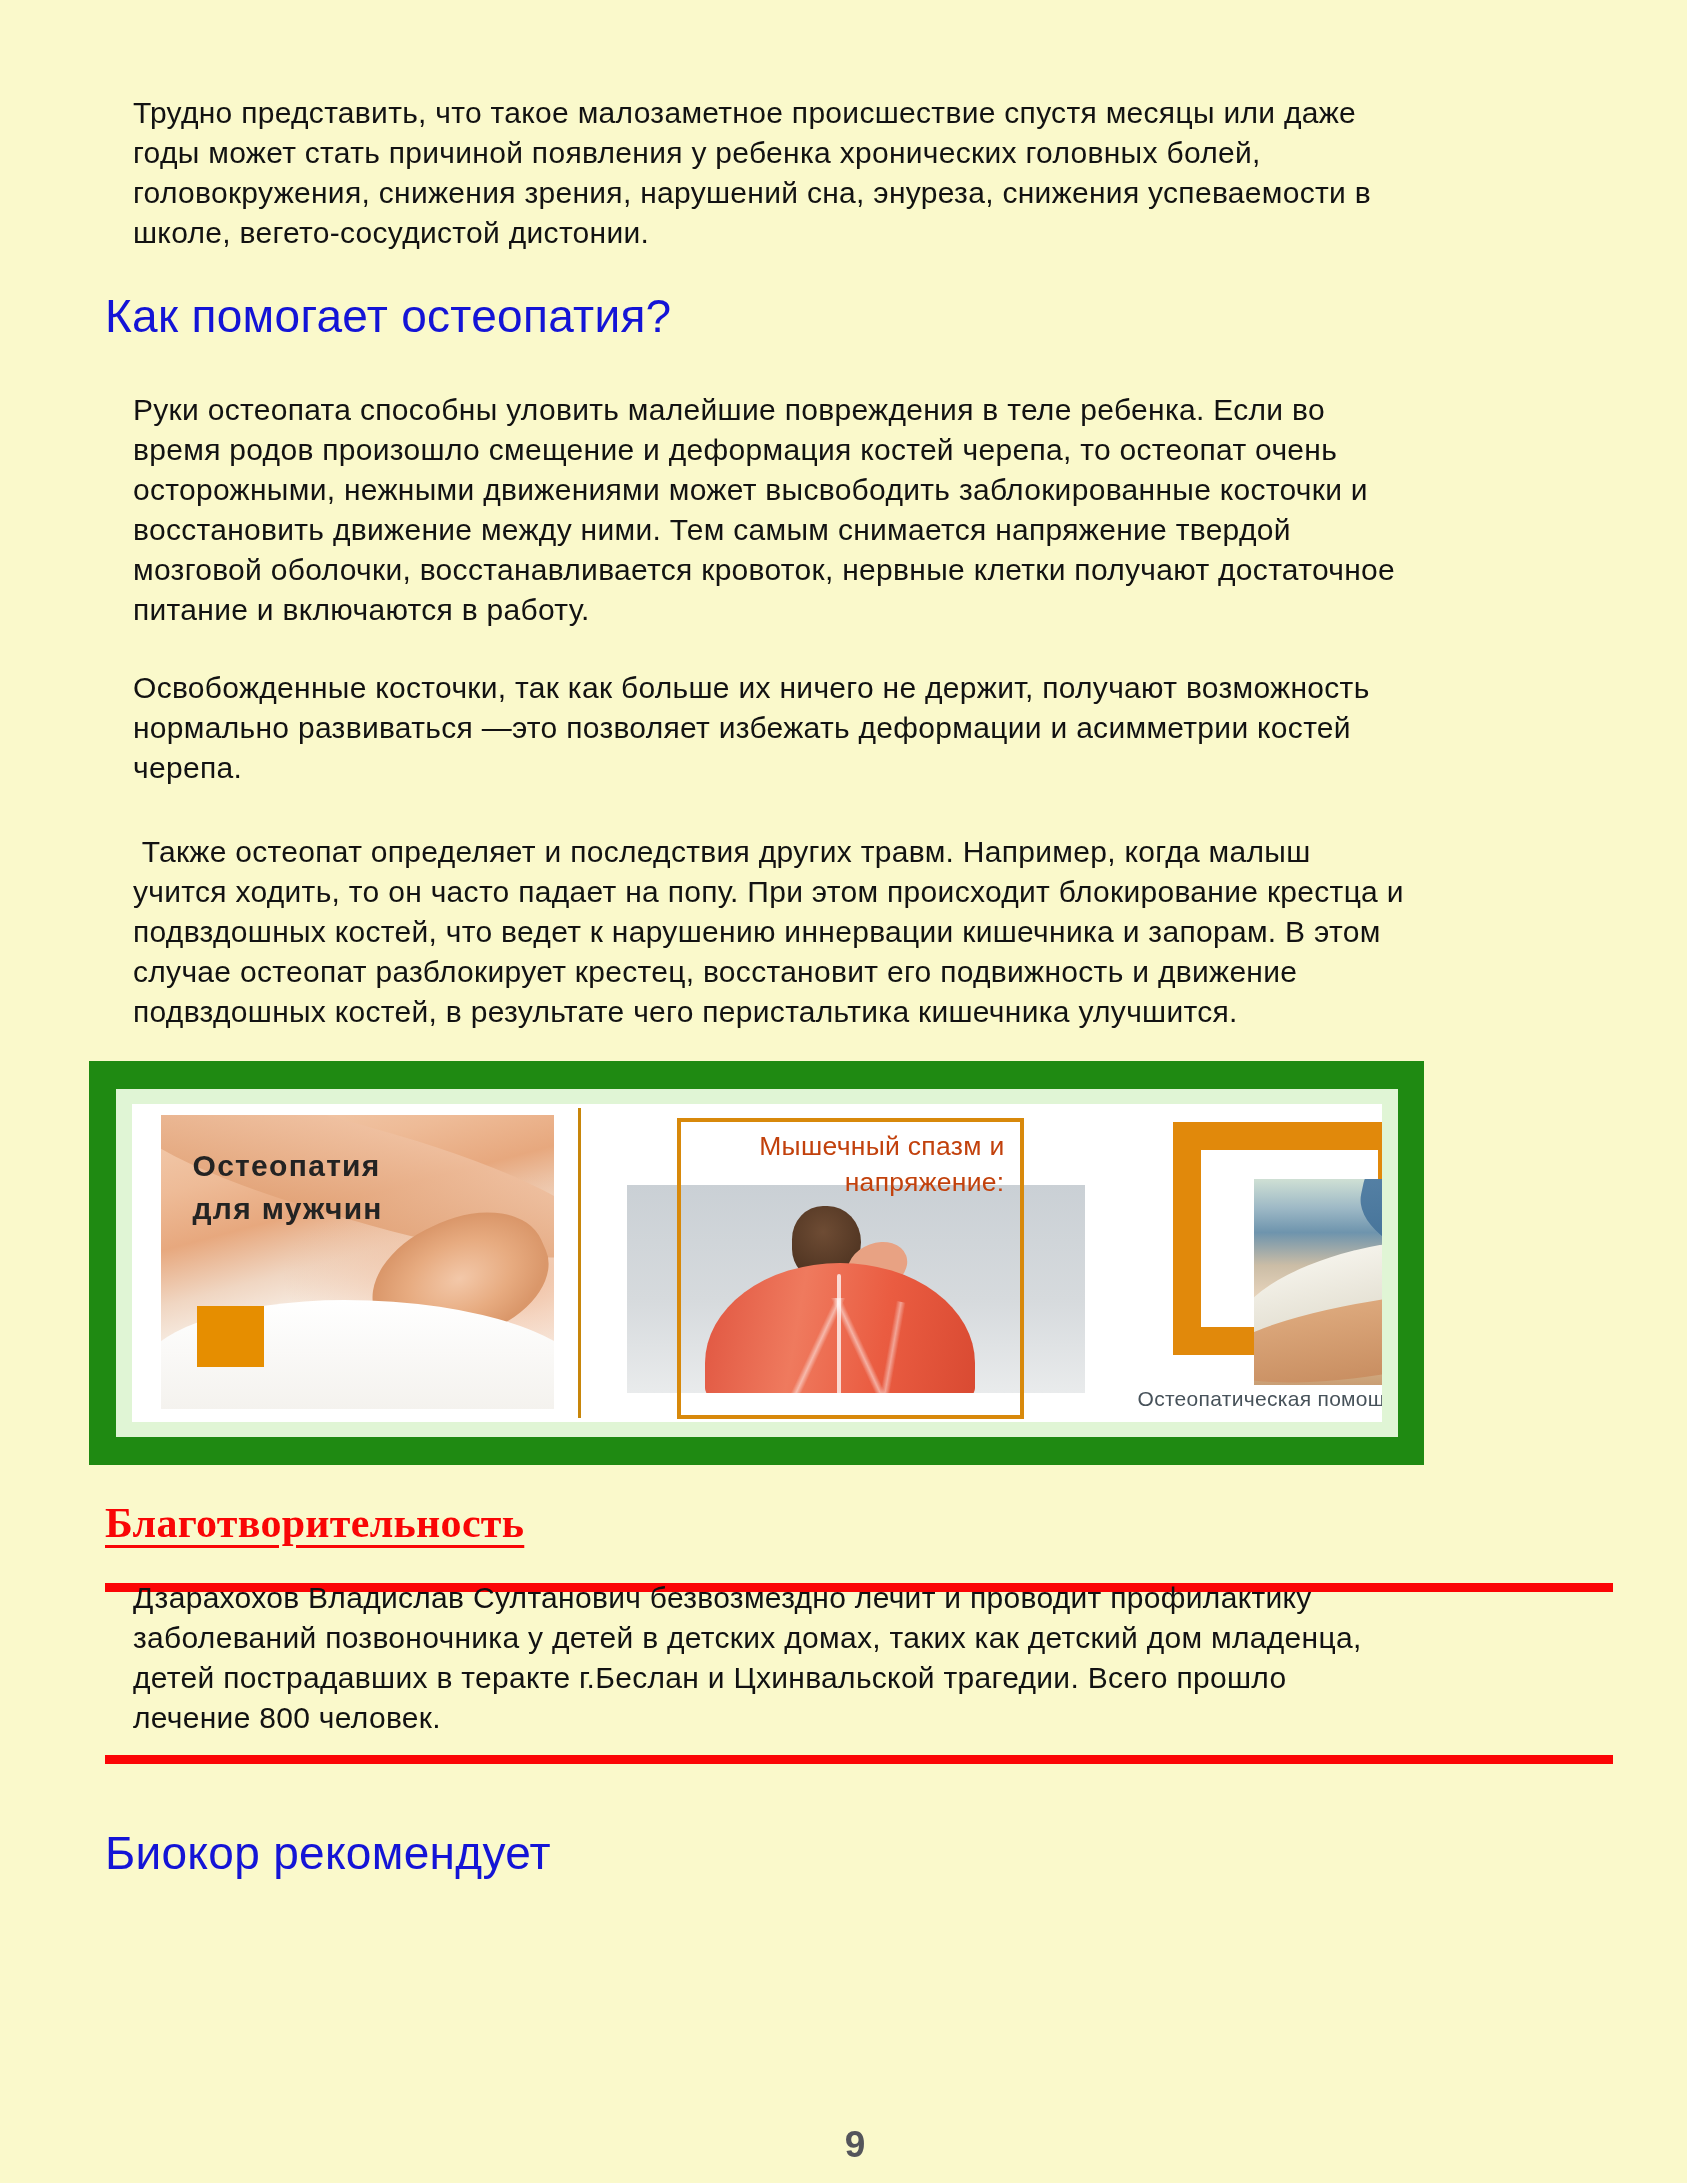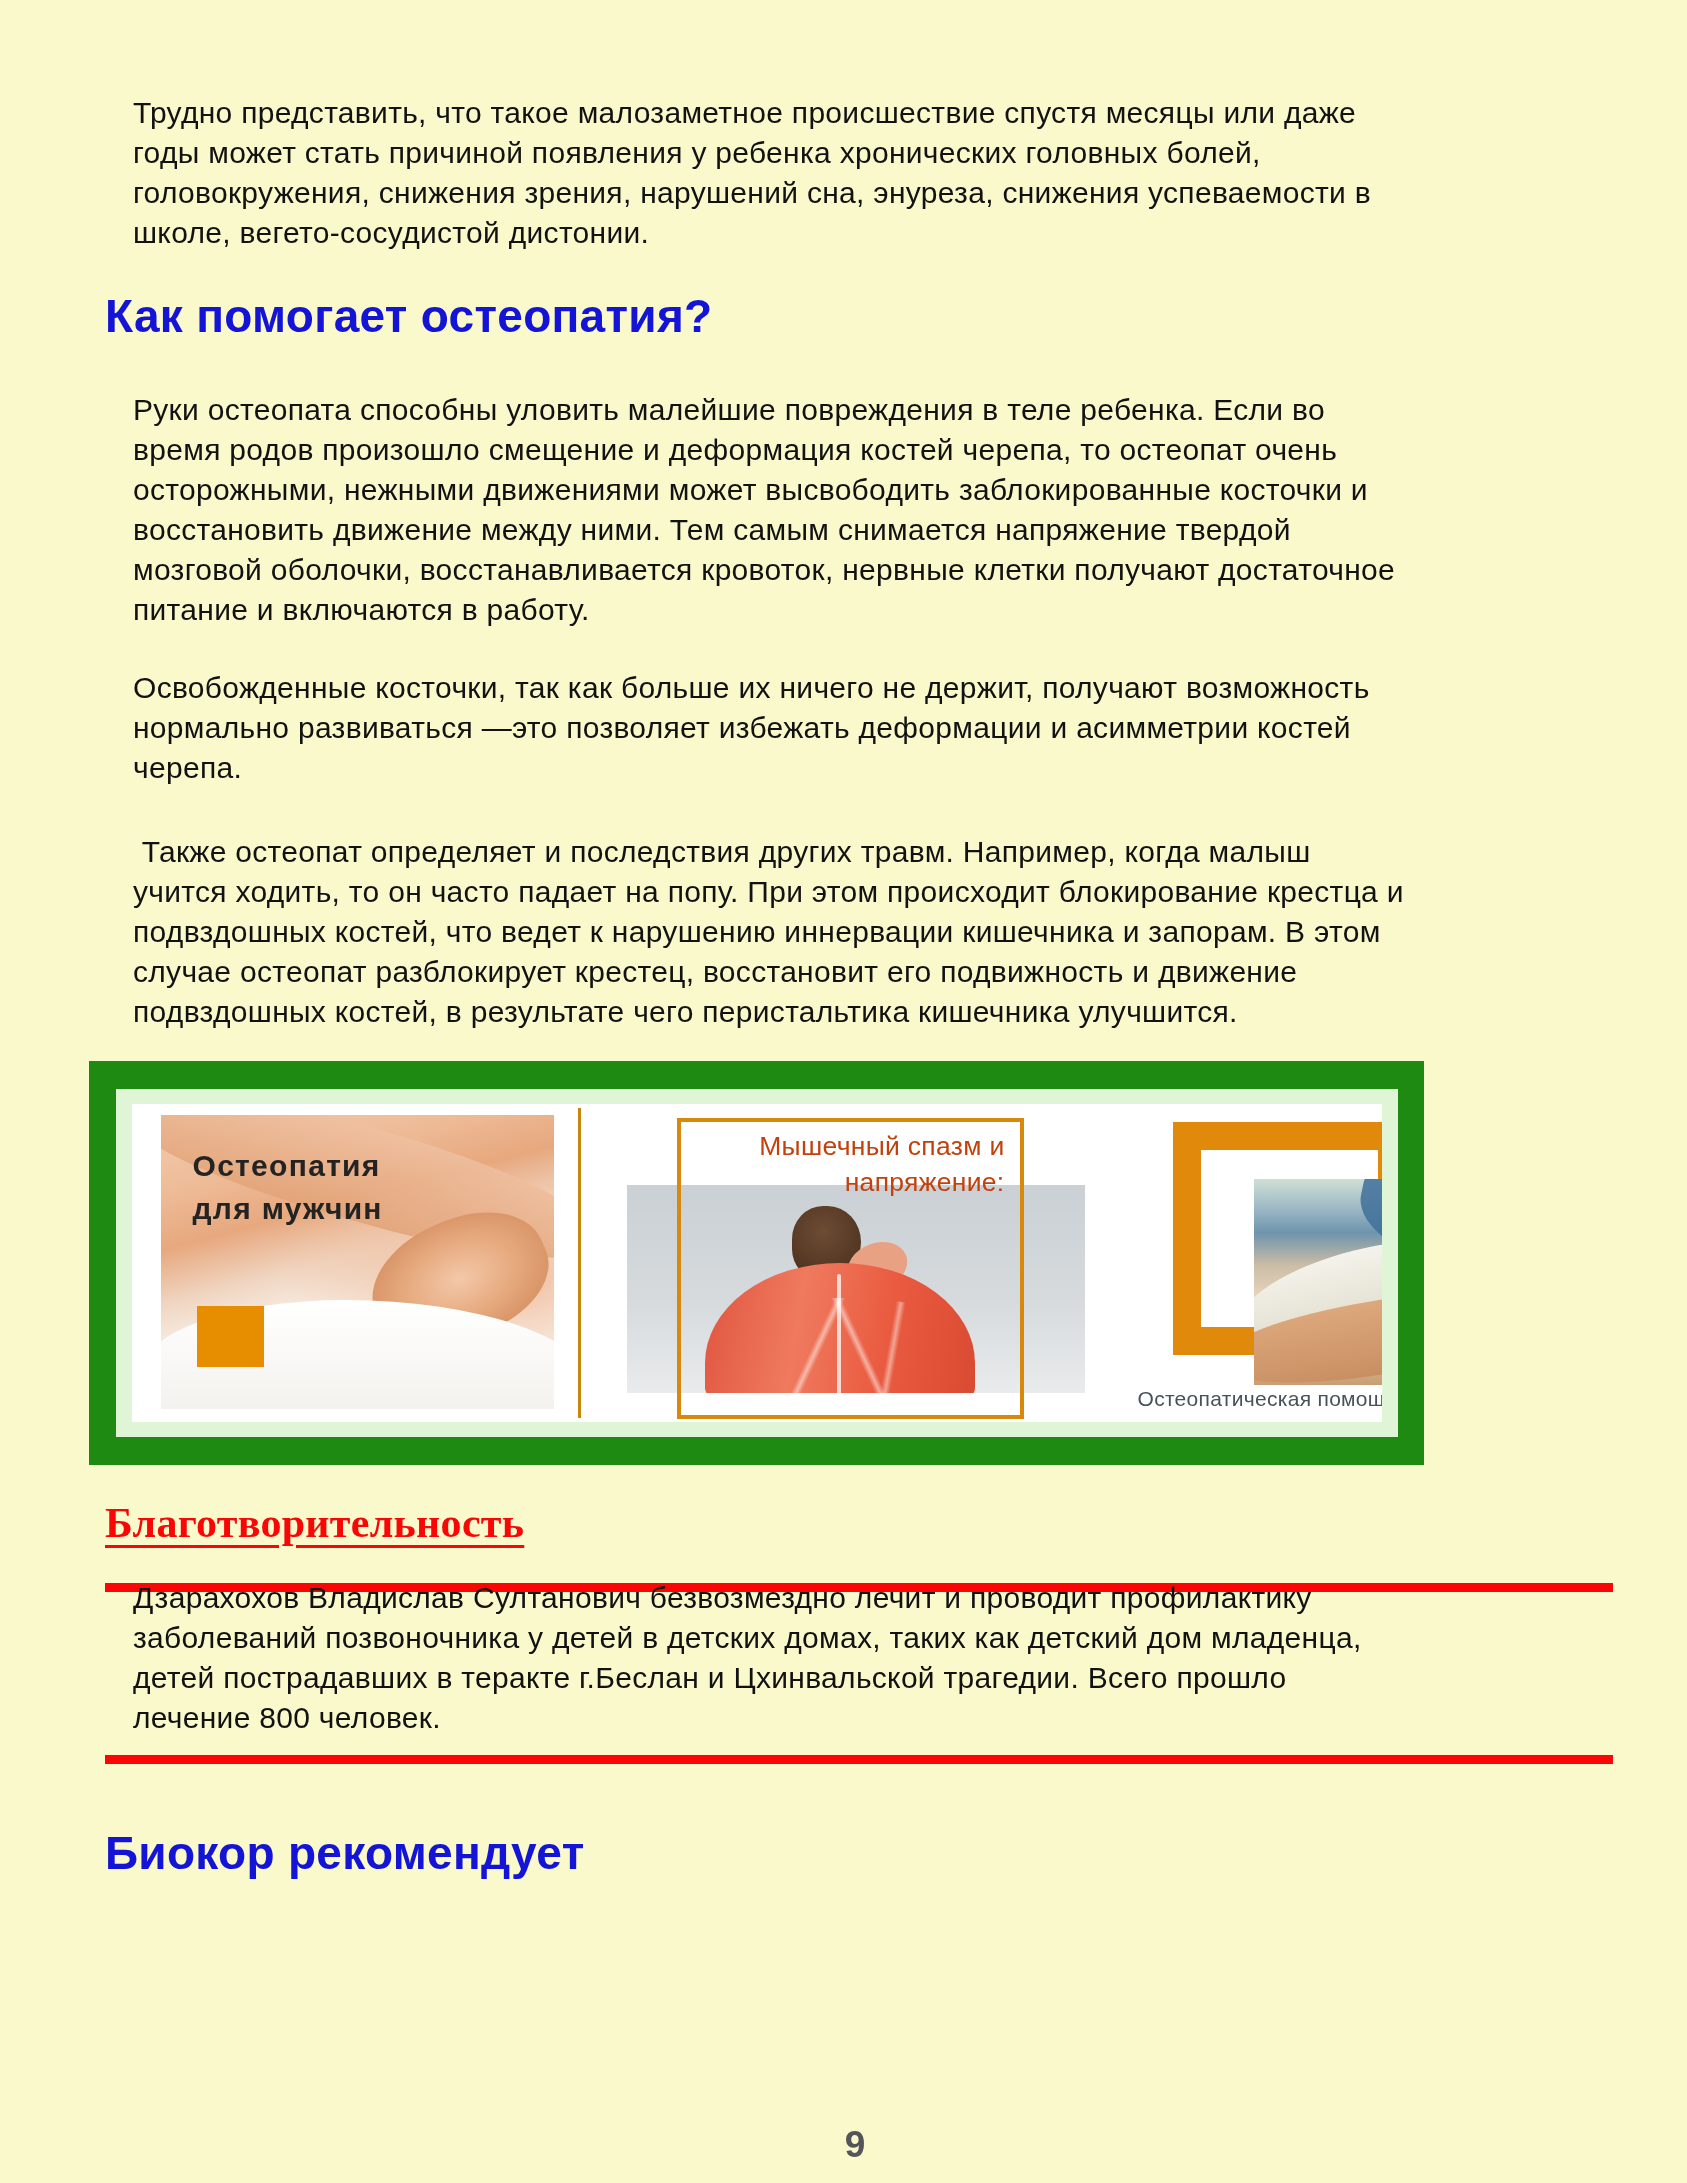--- a/index.html
+++ b/index.html
@@ -22,21 +22,21 @@
     letter-spacing: 0.3px;
     white-space: pre-wrap;
     color: #121212;
     margin-left: 28px;
   }
   .heading-blue {
     position: absolute;
     left: 105px;
     font-size: 46px;
     line-height: 53px;
-    font-weight: bold;
+    font-weight: normal;
     letter-spacing: 0.3px;
     color: #1414D6;
     white-space: nowrap;
   }
   .heading-red {
     position: absolute;
     left: 105px;
     font-size: 42px;
     line-height: 49px;
     font-weight: bold;

